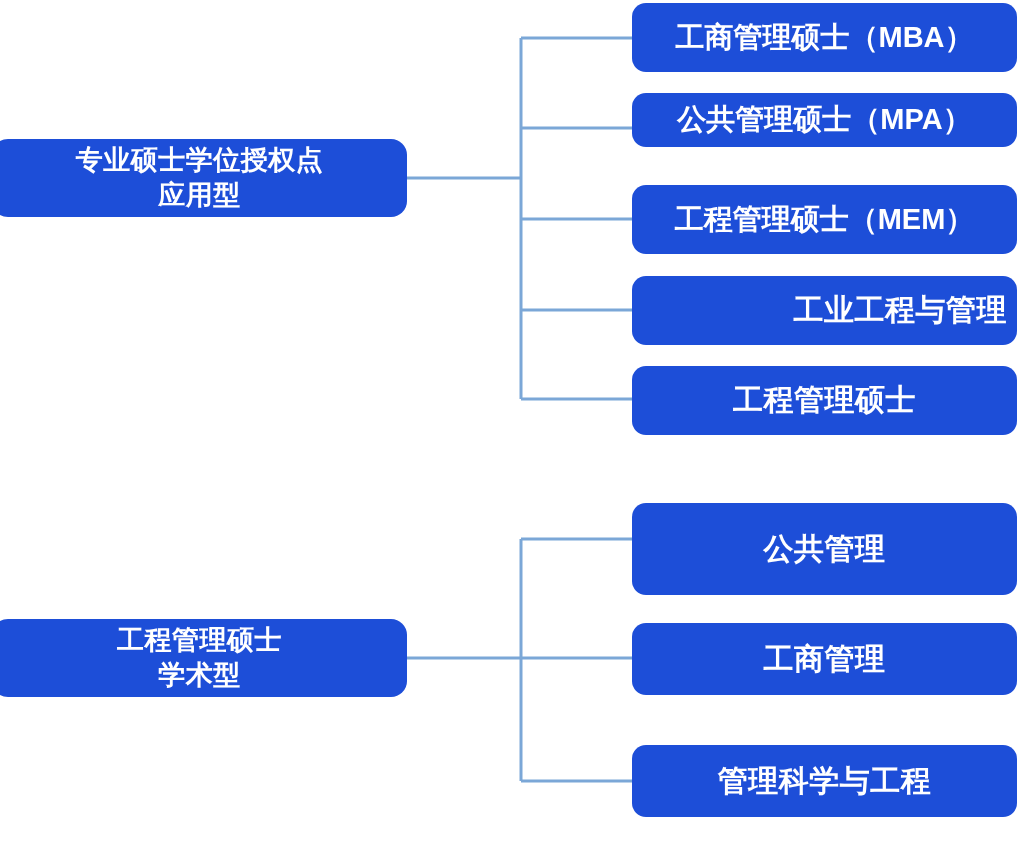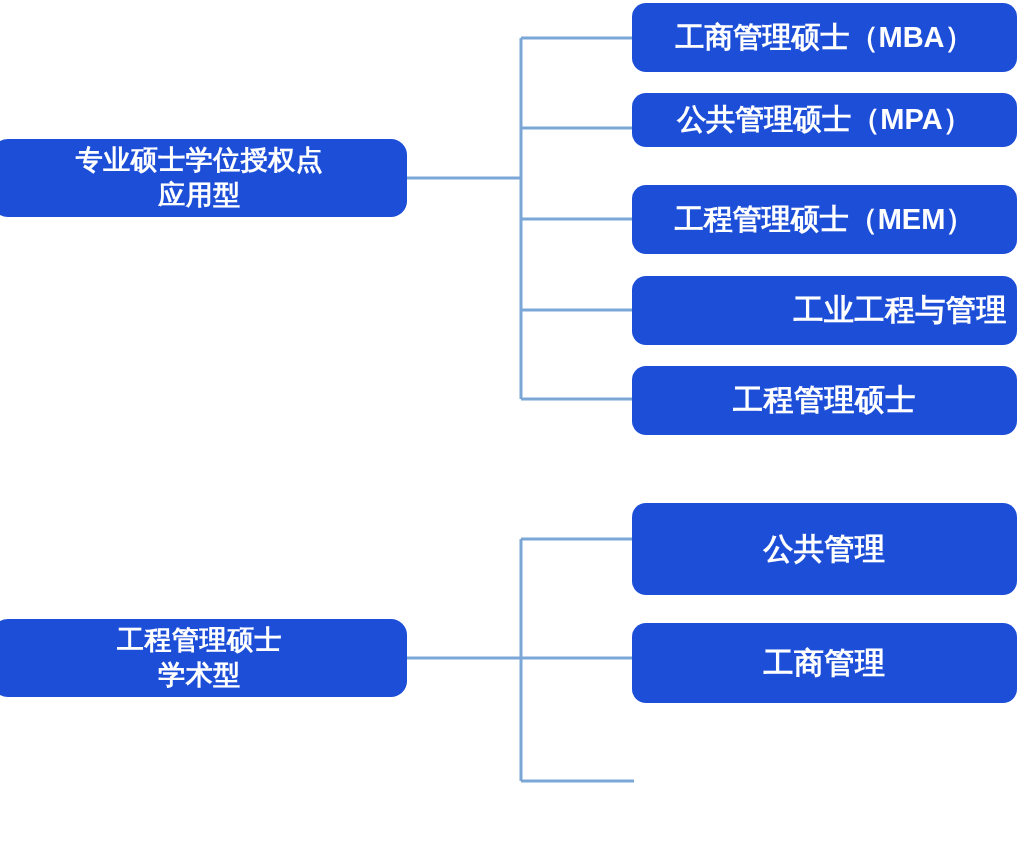--- a/index.html
+++ b/index.html
@@ -77,21 +77,21 @@
     width: 385px;
   }
   #leaf-mba  { top: 3px;   height: 69px; }
   #leaf-mpa  { top: 93px;  height: 54px; }
   #leaf-mem  { top: 185px; height: 69px; }
   #leaf-ie   { top: 276px; height: 69px; justify-content: flex-end; }
   #leaf-log  { top: 366px; height: 69px; }
 
   
   #leaf-pa   { top: 503px; height: 92px; }
-  #leaf-ba   { top: 623px; height: 80px; font-family: Liberation Serif, serif; }
+  #leaf-ba   { top: 623px; height: 72px; font-family: Liberation Serif, serif; }
   #leaf-mse  { top: 745px; height: 72px; }
 </style>
 </head>
 <body>
 
 <div id="canvas">
 
   <svg class="connectors" viewBox="0 0 1024 842" width="1024" height="842" aria-hidden="true">
     <g stroke="#7BA7D7" stroke-width="3" fill="none" stroke-linecap="butt">
 
@@ -149,14 +149,17 @@
   </div>
 
   <div class="node leaf leaf-col" id="leaf-pa">
     <span class="node-label">公共管理</span>
   </div>
 
   <div class="node leaf leaf-col" id="leaf-ba">
     <span class="node-label">工商管理</span>
   </div>
 
+  <div class="node leaf leaf-col" id="leaf-mse">
+    <span class="node-label">管理科学与工程</span>
+  </div>
 
 </div>
 
 </body></html>

